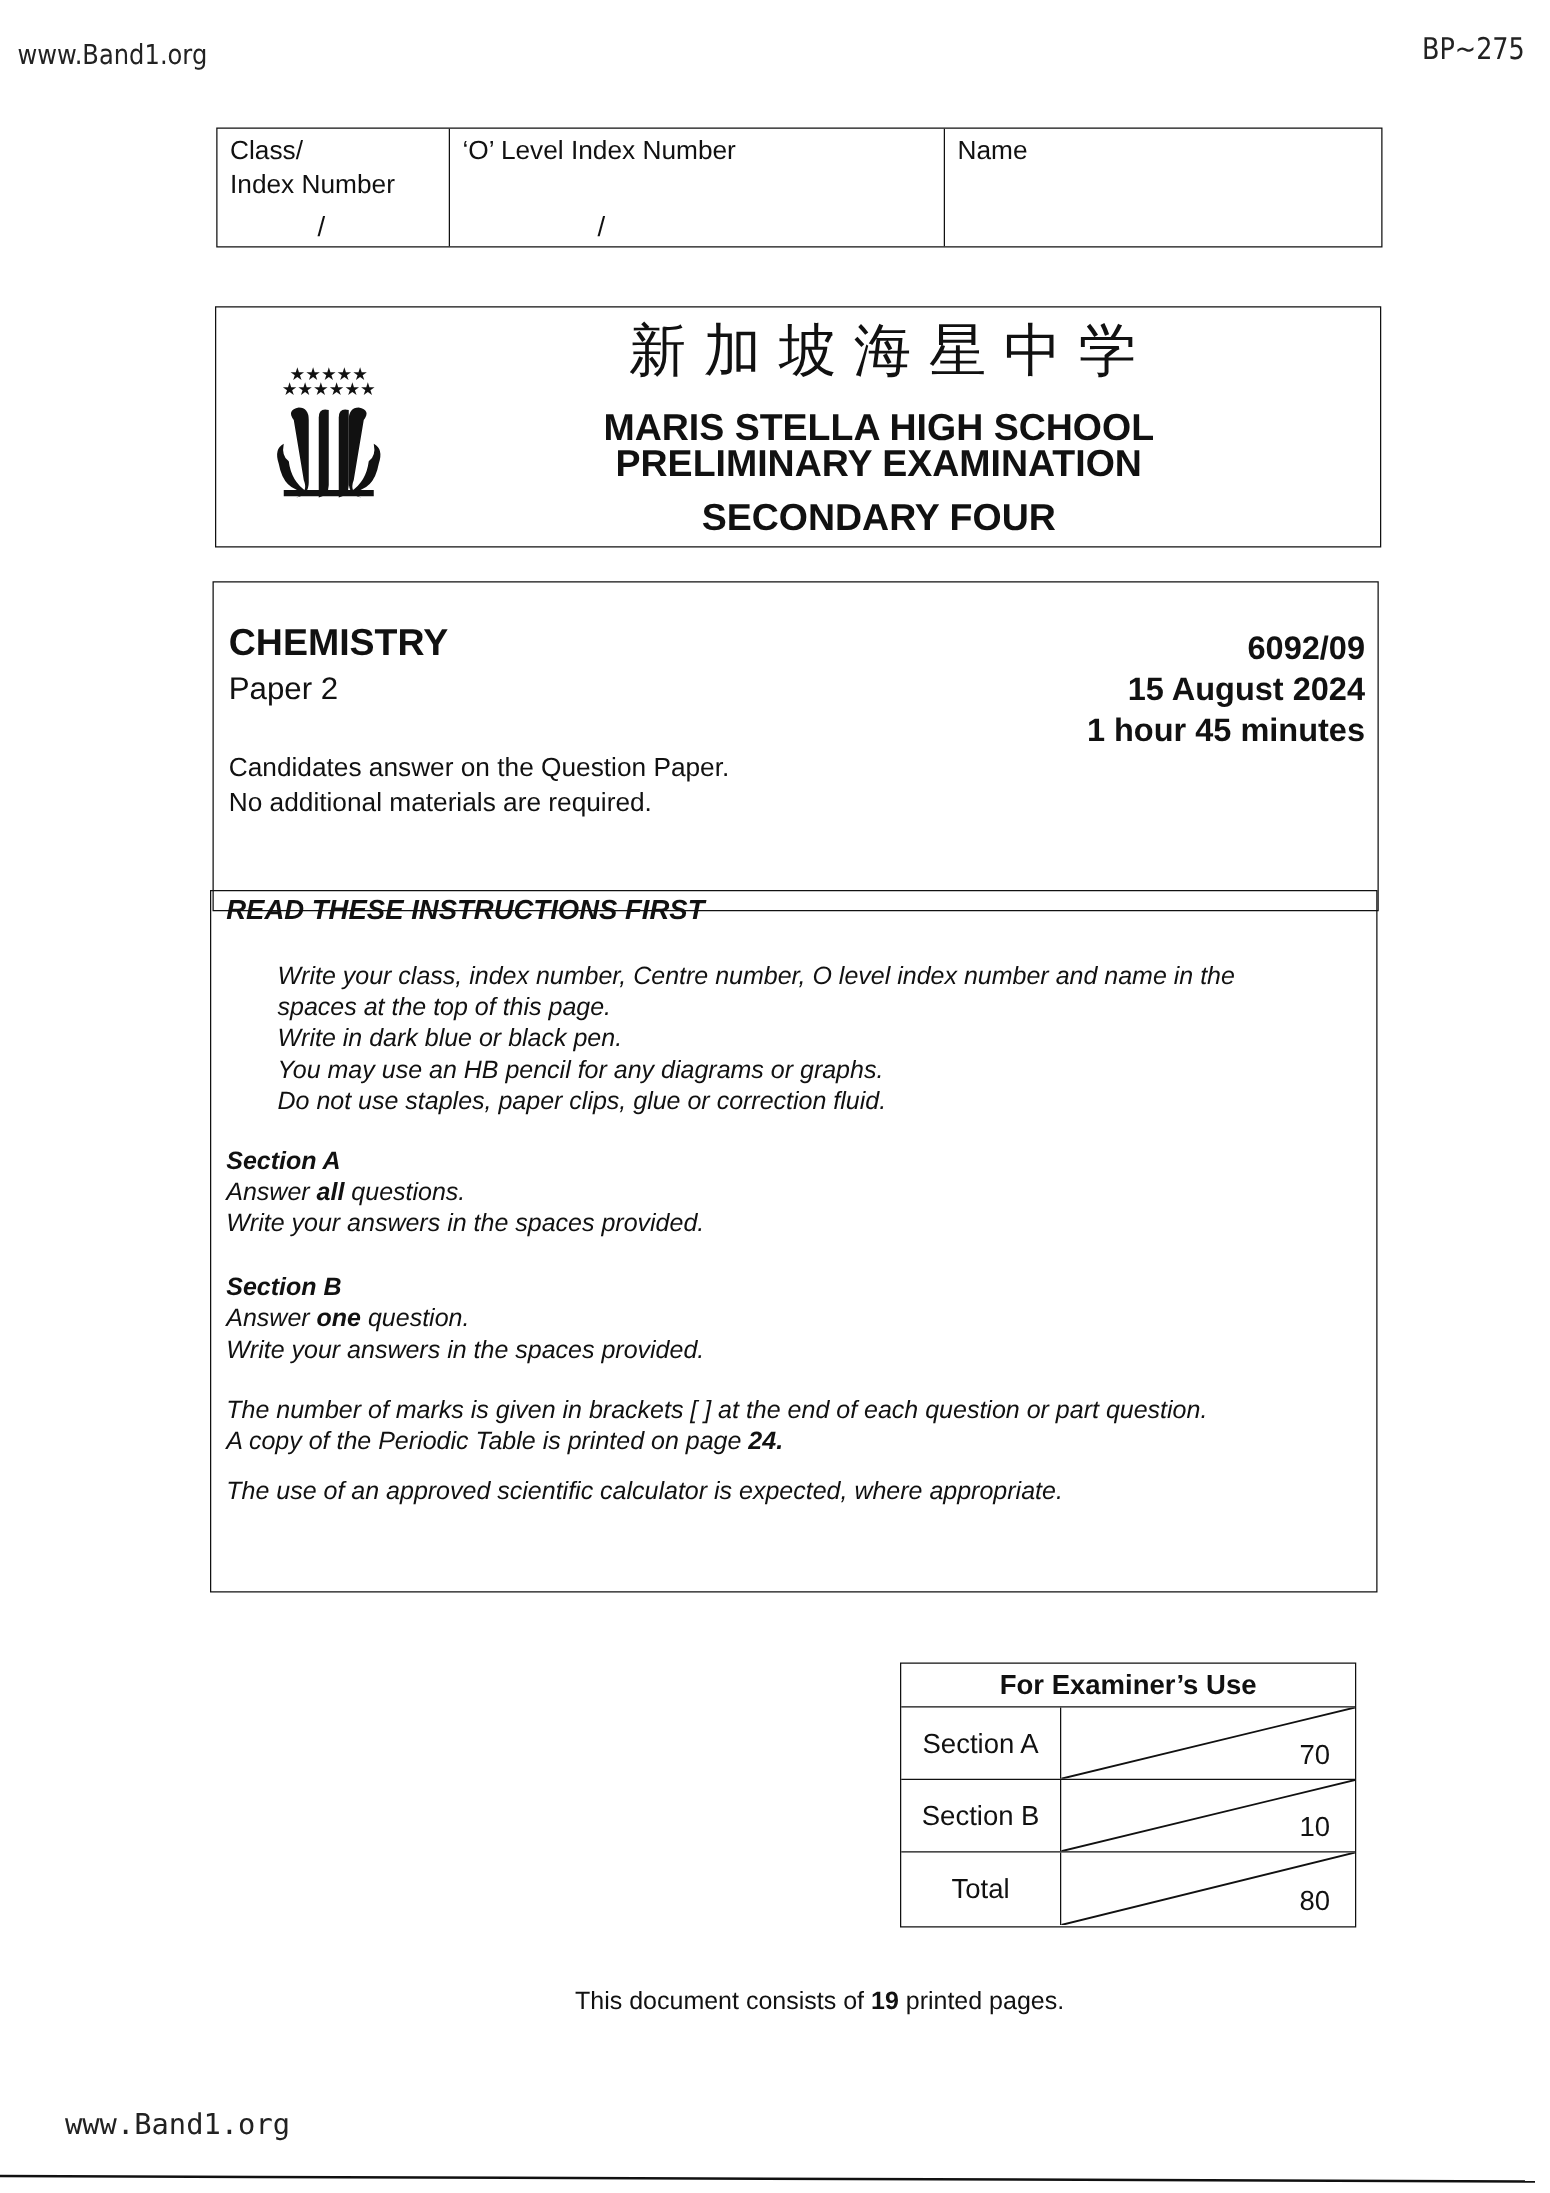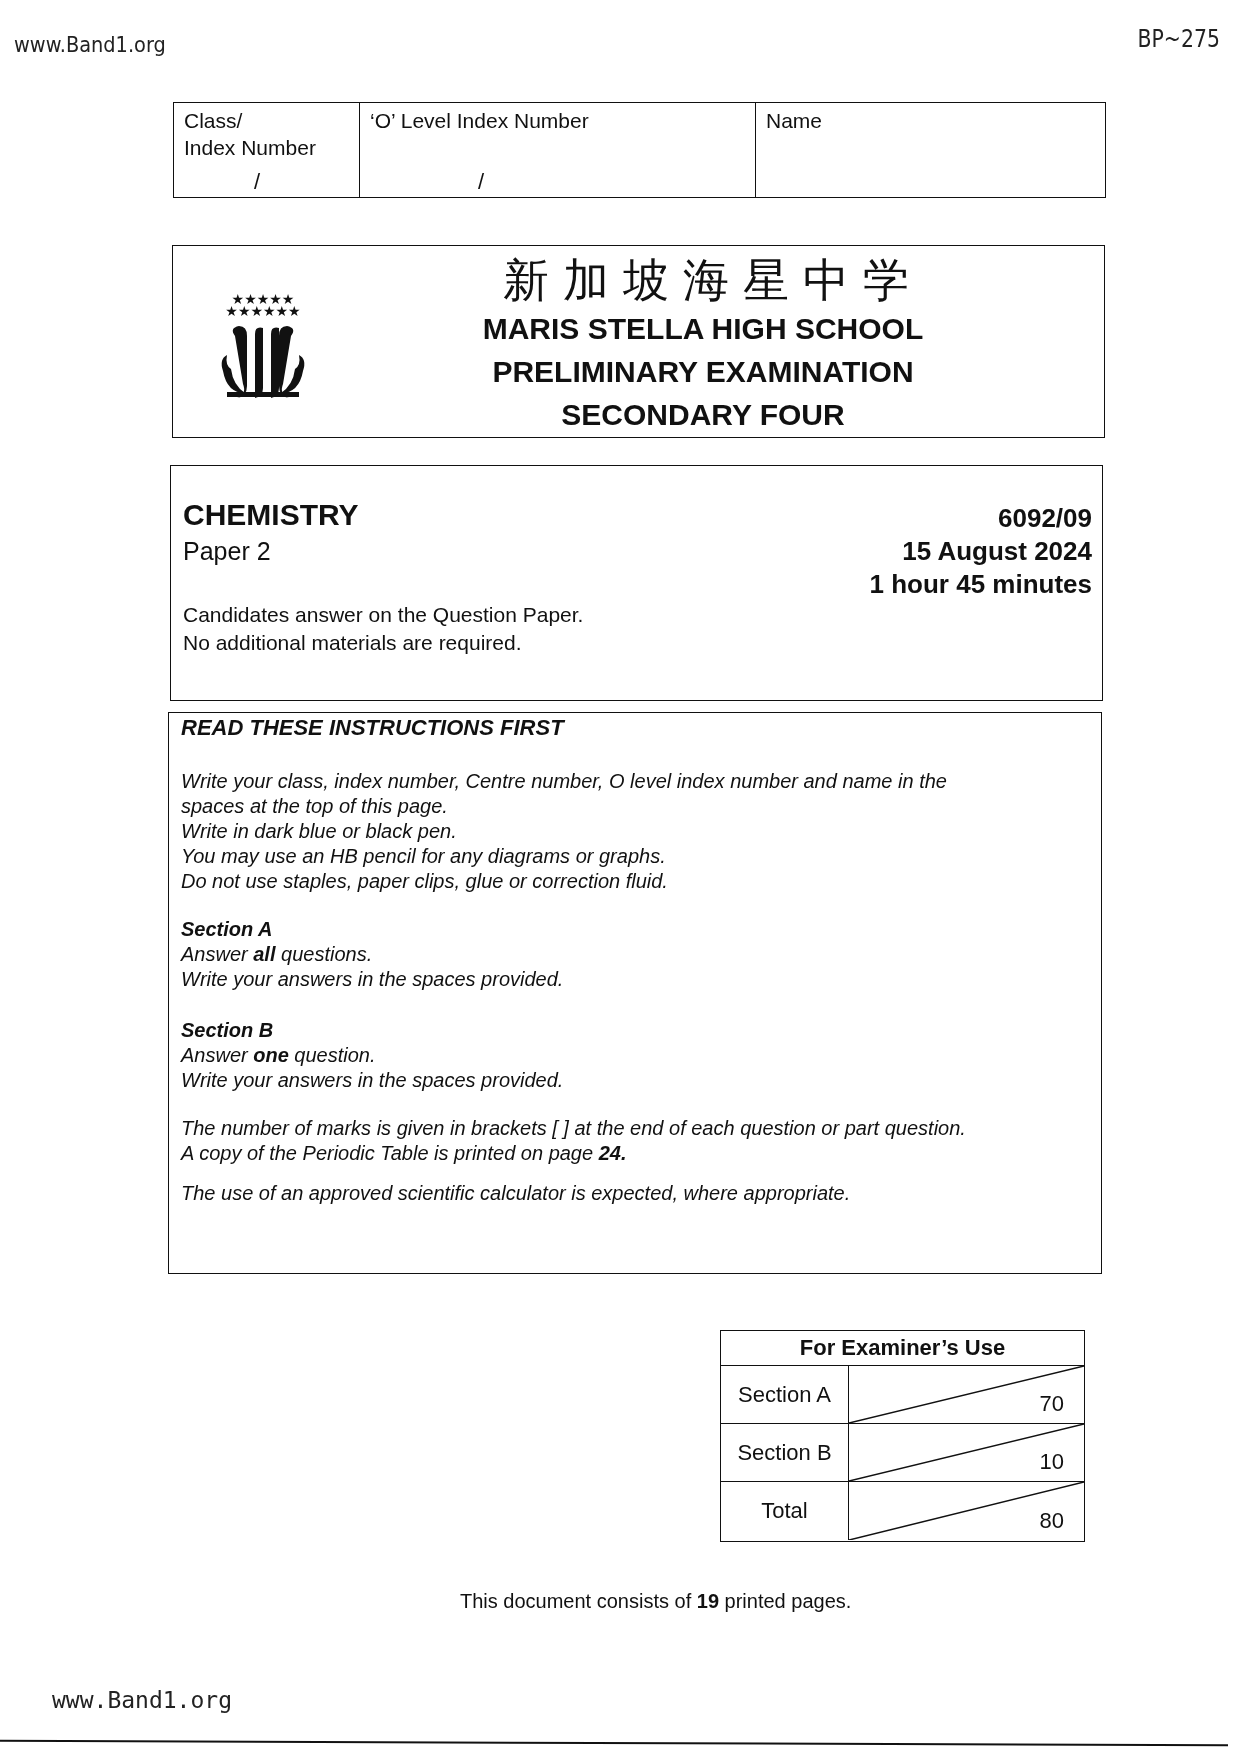--- a/index.html
+++ b/index.html
@@ -16,21 +16,21 @@
   .cand-cell:last-child { border-right: none; }
   .cand-cell .slash { position: absolute; bottom: 2px; font-size: 22px; }
 
   
   .school-box { left: 172px; top: 245px; width: 933px; height: 193px; border: 1.5px solid #111; box-sizing: border-box; }
   .logo { left: 40px; top: 30px; width: 100px; height: 130px; }
   .school-chinese { left: 310px; top: 4px; width: 460px; font-family: "DejaVu Serif", serif; font-size: 46px; letter-spacing: 14px; text-align: center; }
   .school-line { left: 200px; width: 660px; text-align: center; font-weight: bold; font-size: 30px; }
 
   
-  .subject-box { left: 170px; top: 465px; width: 933px; height: 236px; border: 1.5px solid #111; box-sizing: border-box; }
+  .subject-box { left: 170px; top: 465px; width: 933px; height: 264px; border: 1.5px solid #111; box-sizing: border-box; }
   .subject { left: 12px; top: 32px; font-weight: bold; font-size: 30px; }
   .paper { left: 12px; top: 71px; font-size: 25px; }
   .right-col { right: 10px; top: 36px; text-align: right; font-weight: bold; font-size: 26px; line-height: 33px; }
   .cand-note { left: 12px; top: 135px; font-size: 21px; line-height: 28px; }
 
   
   .instr-box { left: 168px; top: 712px; width: 934px; height: 562px; border: 1.5px solid #111; box-sizing: border-box; }
   .instr-box .block { position: absolute; left: 12px; font-size: 20px; line-height: 25px; font-style: italic; }
   .instr-title { top: 2px; font-weight: bold; font-size: 22px !important; }
   .b { font-weight: bold; }
@@ -78,42 +78,42 @@
         <path d="M42 58 q0 -8 8 -6 v60 q0 8 -8 10 z"></path>
         <path d="M58 58 q0 -8 8 -6 v60 q0 8 -8 10 z"></path>
         <path d="M78 60 q6 -8 -4 -10 q-8 0 -8 10 v50 q0 10 10 12 q-10 -4 -6 -14 z"></path>
         <path d="M10 95 q-4 -12 4 -16 q-2 10 4 14 q2 16 14 24 q-18 0 -22 -22 z"></path>
         <path d="M90 95 q4 -12 -4 -16 q2 10 -4 14 q-2 16 -14 24 q18 0 22 -22 z"></path>
         <rect x="14" y="116" width="72" height="5"></rect>
       </g>
     </svg>
   </div>
   <div class="abs school-chinese">新加坡海星中学</div>
-  <div class="abs school-line" style="top:66px;text-align:center;">MARIS STELLA HIGH SCHOOL</div>
+  <div class="abs school-line" style="top:80px;text-align:center;">MARIS STELLA HIGH SCHOOL</div>
   <div class="abs school-line" style="top:109px;">PRELIMINARY EXAMINATION</div>
   <div class="abs school-line" style="top:152px;">SECONDARY FOUR</div>
 </div>
 
 <div class="abs subject-box">
   <div class="abs subject">CHEMISTRY</div>
   <div class="abs paper">Paper 2</div>
   <div class="abs right-col">
     <div>6092/09</div>
     <div>15 August 2024</div>
     <div>1 hour 45 minutes</div>
   </div>
   <div class="abs cand-note">
     <div>Candidates answer on the Question Paper.</div>
     <div>No additional materials are required.</div>
   </div>
 </div>
 
 <div class="abs instr-box">
   <div class="block instr-title">READ THESE INSTRUCTIONS FIRST</div>
-  <div class="block" style="top:56px;">
+  <div class="block" style="top:56px;margin-left:41px;">
     <div>Write your class, index number, Centre number, O level index number and name in the</div>
     <div>spaces at the top of this page.</div>
     <div>Write in dark blue or black pen.</div>
     <div>You may use an HB pencil for any diagrams or graphs.</div>
     <div>Do not use staples, paper clips, glue or correction fluid.</div>
   </div>
   <div class="block" style="top:204px;">
     <div class="b">Section A</div>
     <div><span>Answer </span><span class="b">all</span><span> questions.</span></div>
     <div>Write your answers in the spaces provided.</div>

